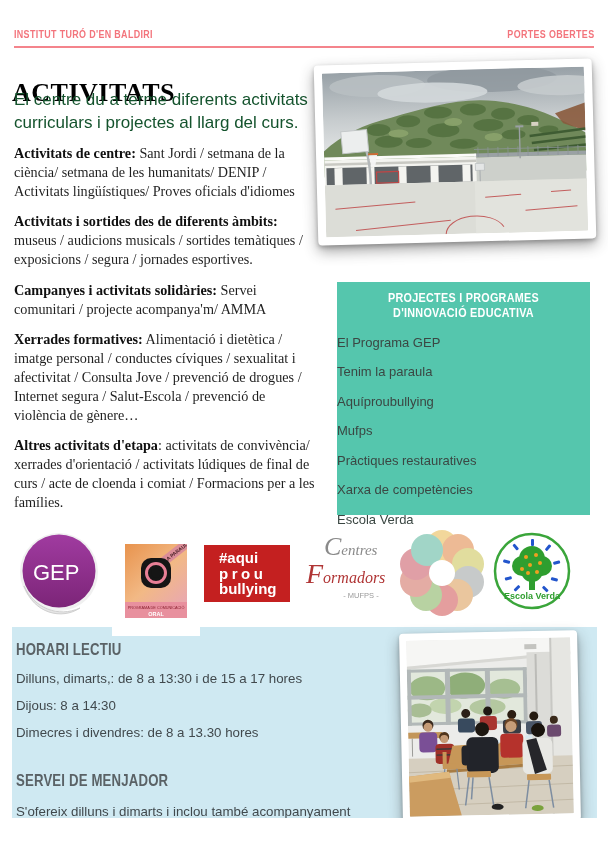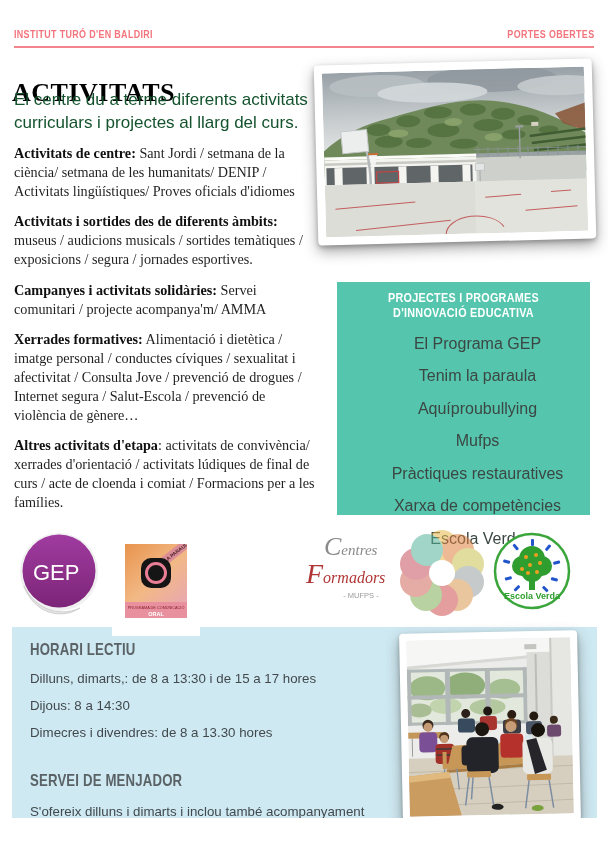--- a/index.html
+++ b/index.html
@@ -24,40 +24,40 @@
   
   .photo { position:absolute; background:#fff; border-radius:4px; padding:8px;
            box-shadow:0 6px 14px rgba(50,50,50,.45), 0 2px 4px rgba(0,0,0,.25); }
   .photo svg { display:block; border-radius:1px; }
   .photo-1 { left:316px; top:62px; transform:rotate(-1.5deg); }
   .photo-2 { left:401px; top:632px; padding:7px; transform:rotate(-1.2deg); z-index:6; }
 
   
   .gbox { position:absolute; left:337px; top:282px; width:253px; height:233px; background:#55c6ad; padding-top:9px; }
   .gb-title { display:block; width:100%; text-align:center; font-weight:bold; font-size:12px; line-height:14.5px; color:#ffffff; transform:scaleX(.9); transform-origin:center; padding:0 10px; letter-spacing:.3px; }
-  .gb-item { text-align:center; font-size:16px; color:#3b4743; margin-top:14.5px;padding-left:28px; }
+  .gb-item { font-size:13px; color:#3b4743; margin-top:14.5px; }
 
   
   .logo { position:absolute; }
   .logo-gep { left:16px; top:530px; }
   .logo-oral { left:112px; top:540px; width:88px; height:96px; background:#ffffff; display:flex; justify-content:center; z-index:4; }
   .logo-oral svg { margin-top:4px; }
   .logo-bullying { left:204px; top:545px; width:86px; height:57px; background:#c42020; color:#fff; font-weight:bold; font-size:15px; line-height:15.5px; padding:5px 0 0 15px; }
   .logo-bullying .sp { letter-spacing:3.5px; }
   .logo-cf { left:306px; top:532px; width:88px; height:68px; font-family:"Liberation Serif", serif; font-style:italic; }
   .cf-1 { display:block; color:#8a8a8a; font-size:15px; padding-left:18px; }
   .cf-1::first-letter { font-size:26px; }
   .cf-2 { display:block; color:#b03535; font-size:16px; margin-top:-4px; }
   .cf-2::first-letter { font-size:28px; }
   .cf-3 { display:block; color:#9a9a9a; font-size:7.5px; font-style:normal; font-family:"Liberation Sans", sans-serif; text-align:center; padding-left:22px; margin-top:1px; }
   .logo-wreath { left:397px; top:528px; }
   .logo-ev { left:492px; top:531px; }
 
   
-  .bbox { position:absolute; left:12px; top:627px; width:585px; height:219px; background:#cfe9f2; padding:13px 18px; z-index:1; }
+  .bbox { position:absolute; left:12px; top:627px; width:585px; height:219px; background:#cfe9f2; padding:13px 4px; z-index:1; }
   .bb-h { font-size:16.5px; font-weight:bold; color:#5a6266; letter-spacing:.2px; transform:scaleX(.8); transform-origin:left center; white-space:nowrap; }
   .bb-line { font-size:13.3px; color:#41494d; margin-top:12px; }
   .bb-h2 { margin-top:31px; }
   .bb-text { font-size:13.3px; color:#41494d; margin-top:11px; width:372px; line-height:21px; }
 </style>
 </head>
 <body>
 
 <div class="page">
 
@@ -211,20 +211,25 @@
       </g>
       <rect x="16" y="14" width="30" height="30" rx="10" fill="#151515"></rect>
       <circle cx="31" cy="29" r="9.5" fill="none" stroke="#e87f96" stroke-width="3"></circle>
       <circle cx="31" cy="29" r="5" fill="#151515"></circle>
       <rect x="0" y="58" width="62" height="16" fill="#e8909e"></rect>
       <text x="31" y="64.5" text-anchor="middle" font-size="3.8" fill="#8a2030">PROGRAMA DE COMUNICACIÓ</text>
       <text x="31" y="71.5" text-anchor="middle" font-size="5.5" font-weight="bold" fill="#ffffff">ORAL</text>
     </svg>
   </div>
 
+  <div class="logo logo-bullying">
+    <div>#aqui</div>
+    <div class="sp">prou</div>
+    <div>bullying</div>
+  </div>
 
   <div class="logo logo-cf">
     <span class="cf-1">Centres</span>
     <span class="cf-2">Formadors</span>
     <span class="cf-3">- MUFPS -</span>
   </div>
 
   <div class="logo logo-wreath">
     <svg width="90" height="90" viewBox="0 0 90 90">
       <g opacity=".55">

